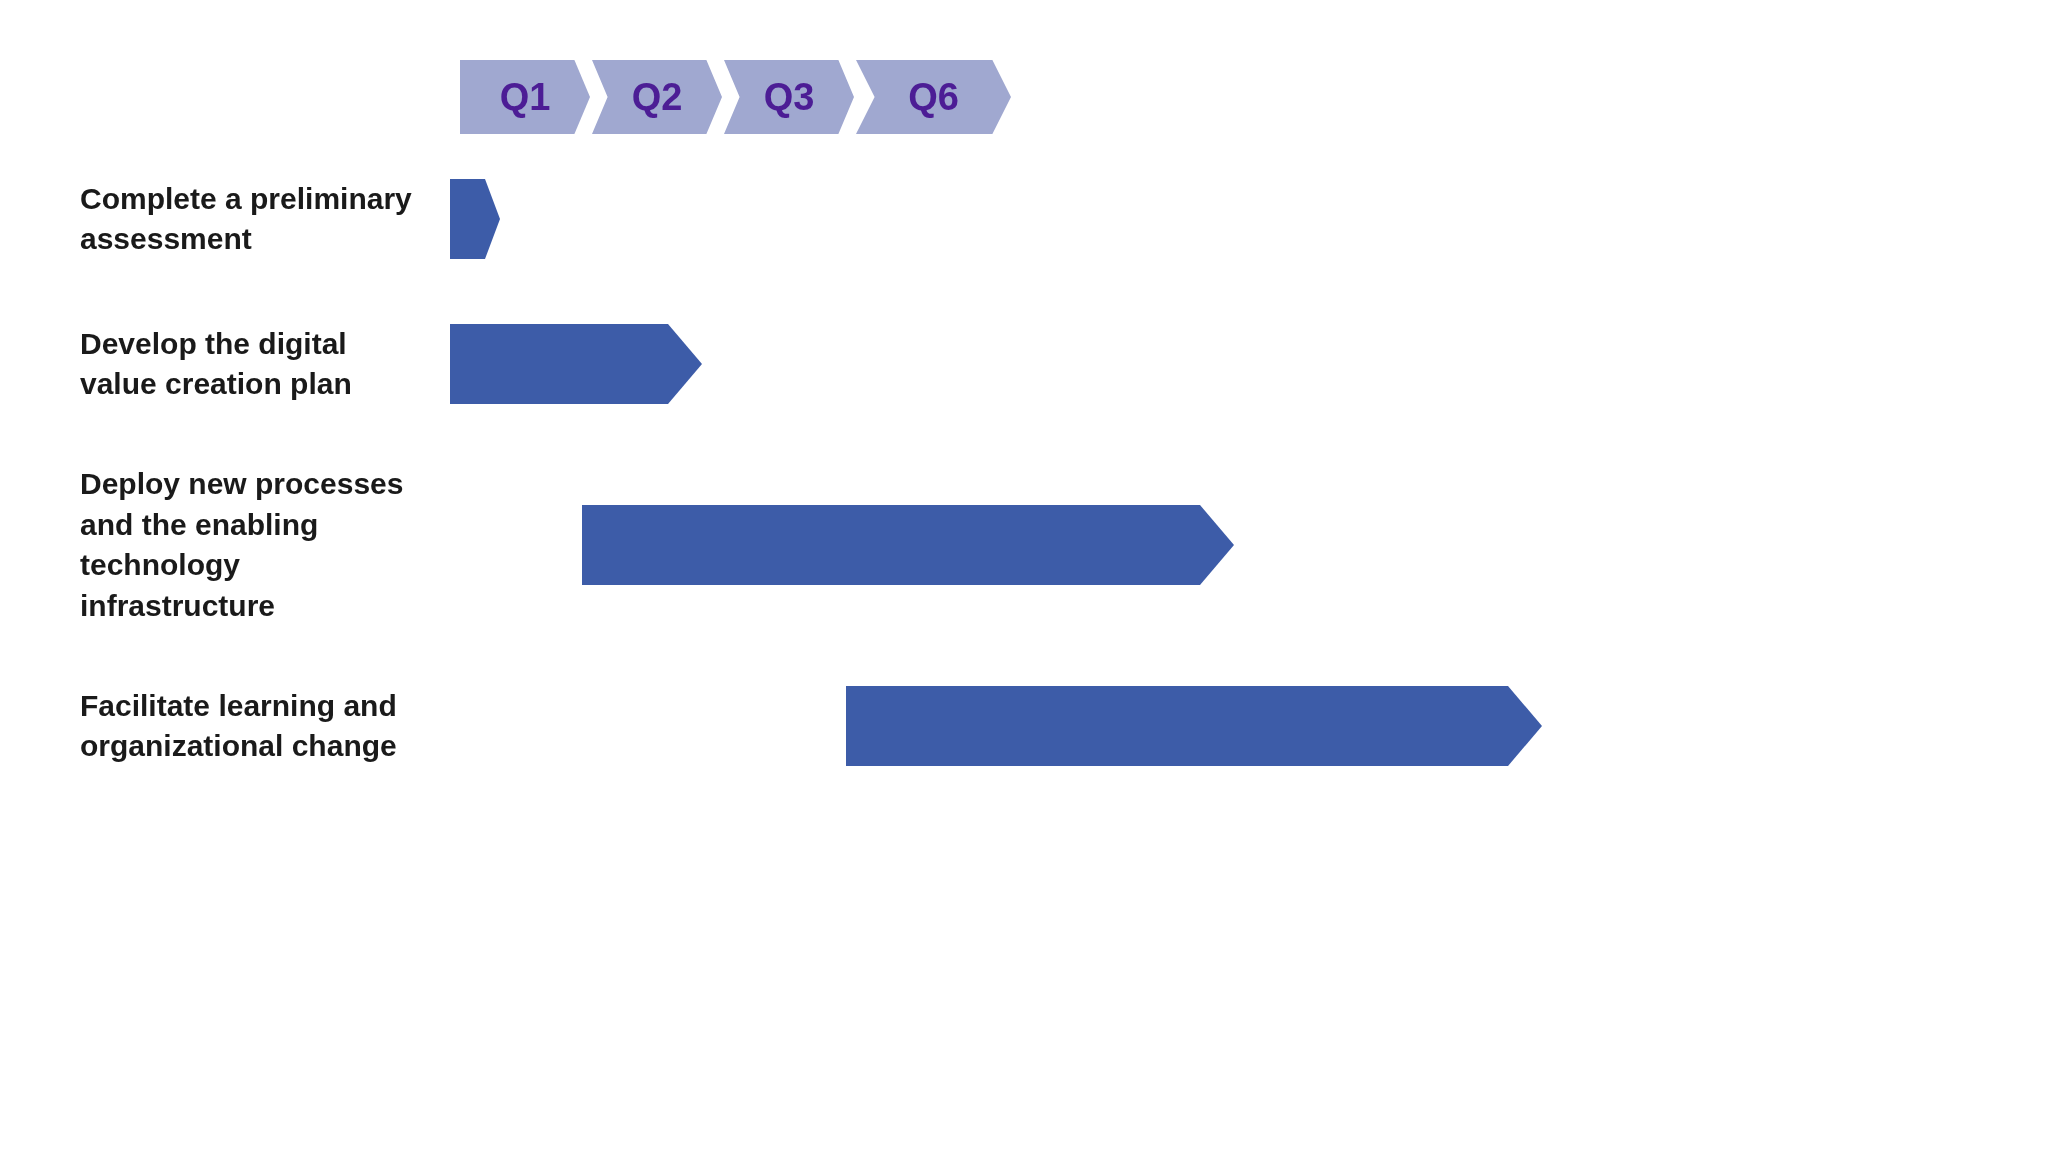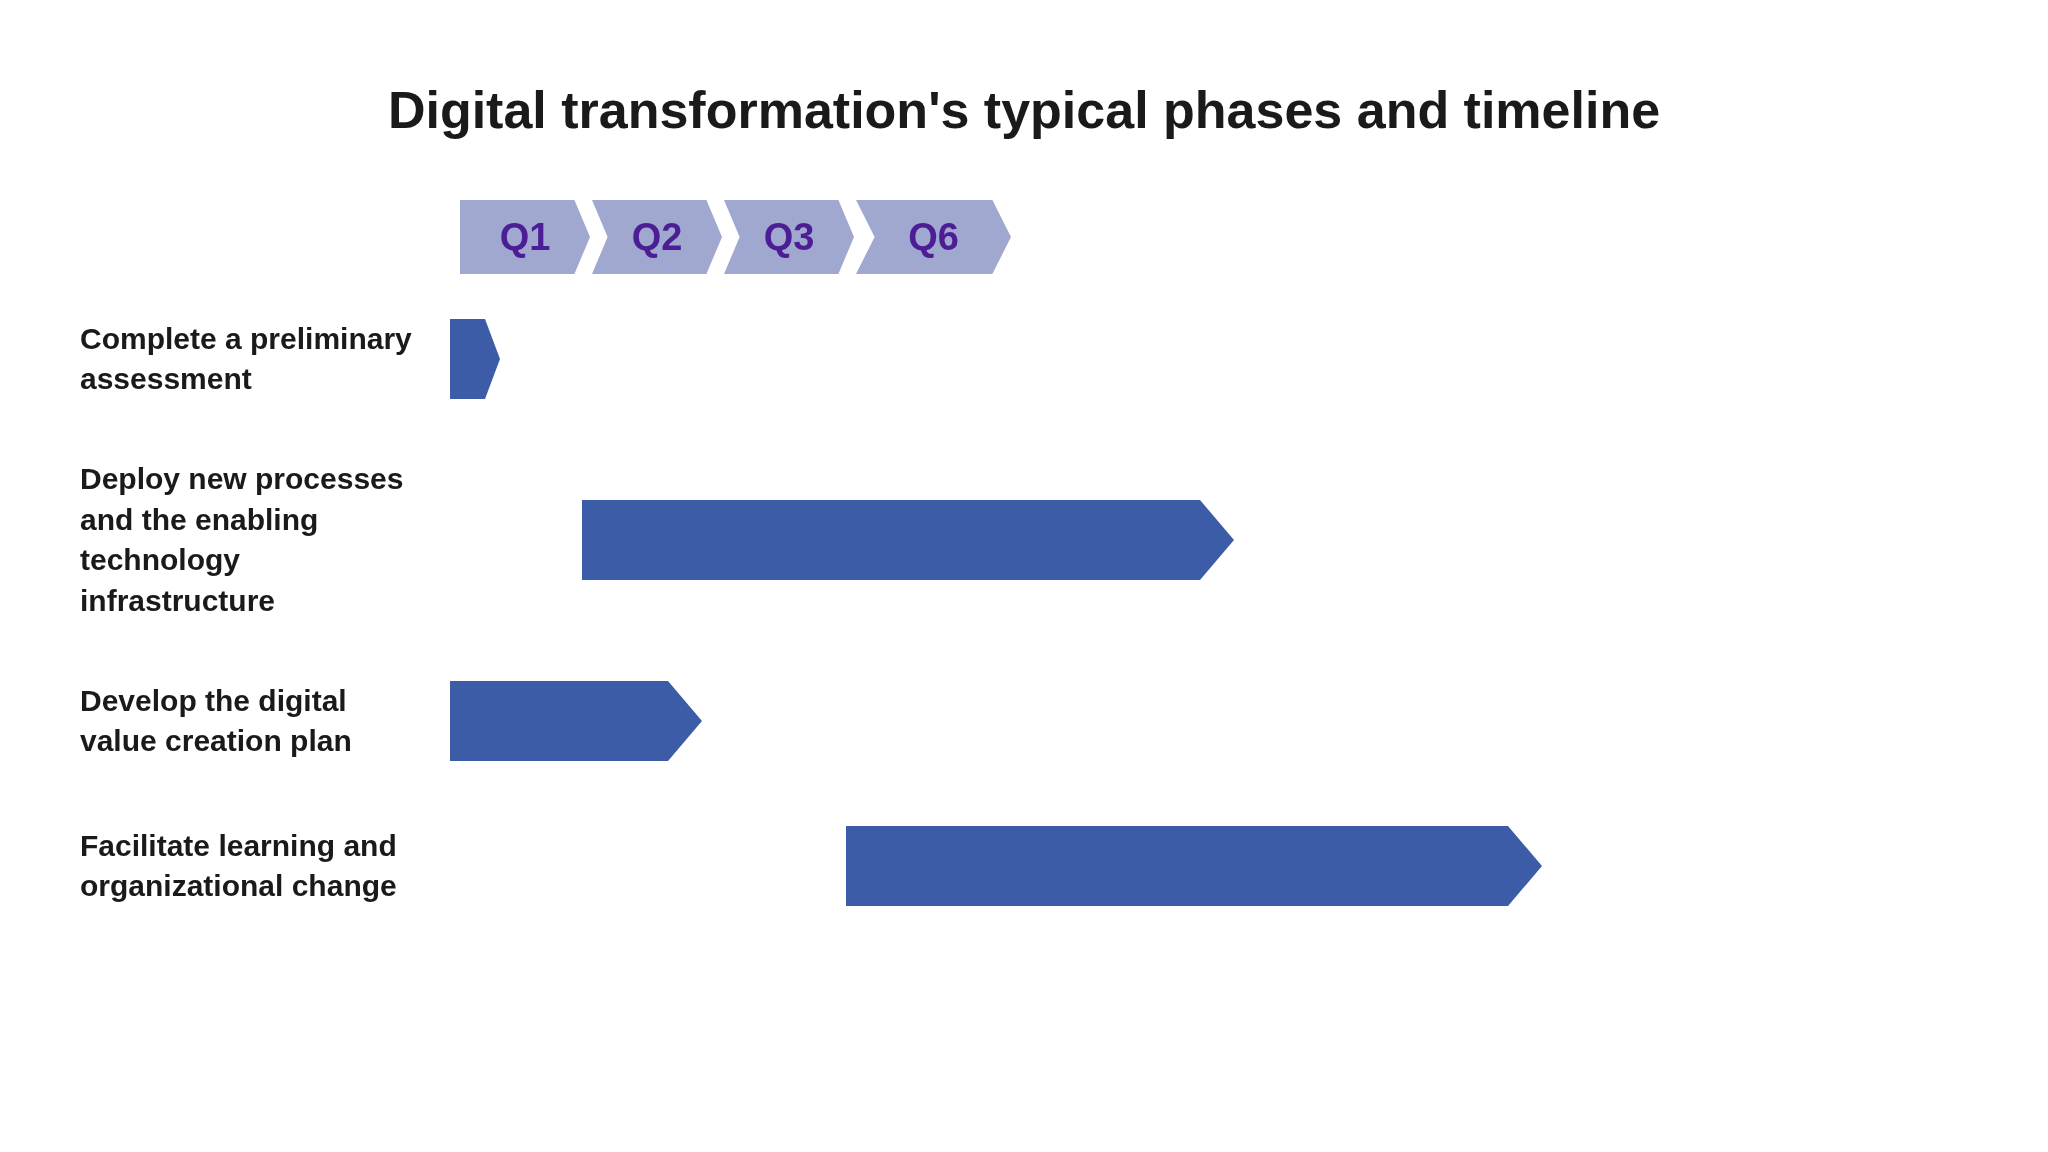--- a/index.html
+++ b/index.html
@@ -153,49 +153,48 @@
       left: 396px;
       width: 662px;
     }
 
   </style>
 </head>
 <body>
 
 <div class="slide">
 
-  <h1 class="title">Digital transformation's typical phases and timeline</h1>
 
   <div class="chart-area">
 
     <div class="quarters-row">
       <div class="quarter-arrow">Q1</div>
       <div class="quarter-arrow">Q2</div>
       <div class="quarter-arrow">Q3</div>
       <div class="quarter-arrow">Q6</div>
     </div>
 
     <div class="phase-row">
       <div class="phase-label">Complete a preliminary assessment</div>
       <div class="phase-bar-container">
         <div class="bar bar-phase1"></div>
       </div>
     </div>
 
     <div class="phase-row">
+      <div class="phase-label">Develop the digital value creation plan</div>
+      <div class="phase-bar-container">
+        <div class="bar bar-arrow bar-phase2"></div>
+      </div>
+    </div>
+
+    <div class="phase-row">
       <div class="phase-label">Deploy new processes and the enabling technology infrastructure</div>
       <div class="phase-bar-container">
         <div class="bar bar-arrow bar-phase3"></div>
-      </div>
-    </div>
-
-    <div class="phase-row">
-      <div class="phase-label">Develop the digital value creation plan</div>
-      <div class="phase-bar-container">
-        <div class="bar bar-arrow bar-phase2"></div>
       </div>
     </div>
 
     <div class="phase-row">
       <div class="phase-label">Facilitate learning and organizational change</div>
       <div class="phase-bar-container">
         <div class="bar bar-arrow bar-phase4"></div>
       </div>
     </div>
 

